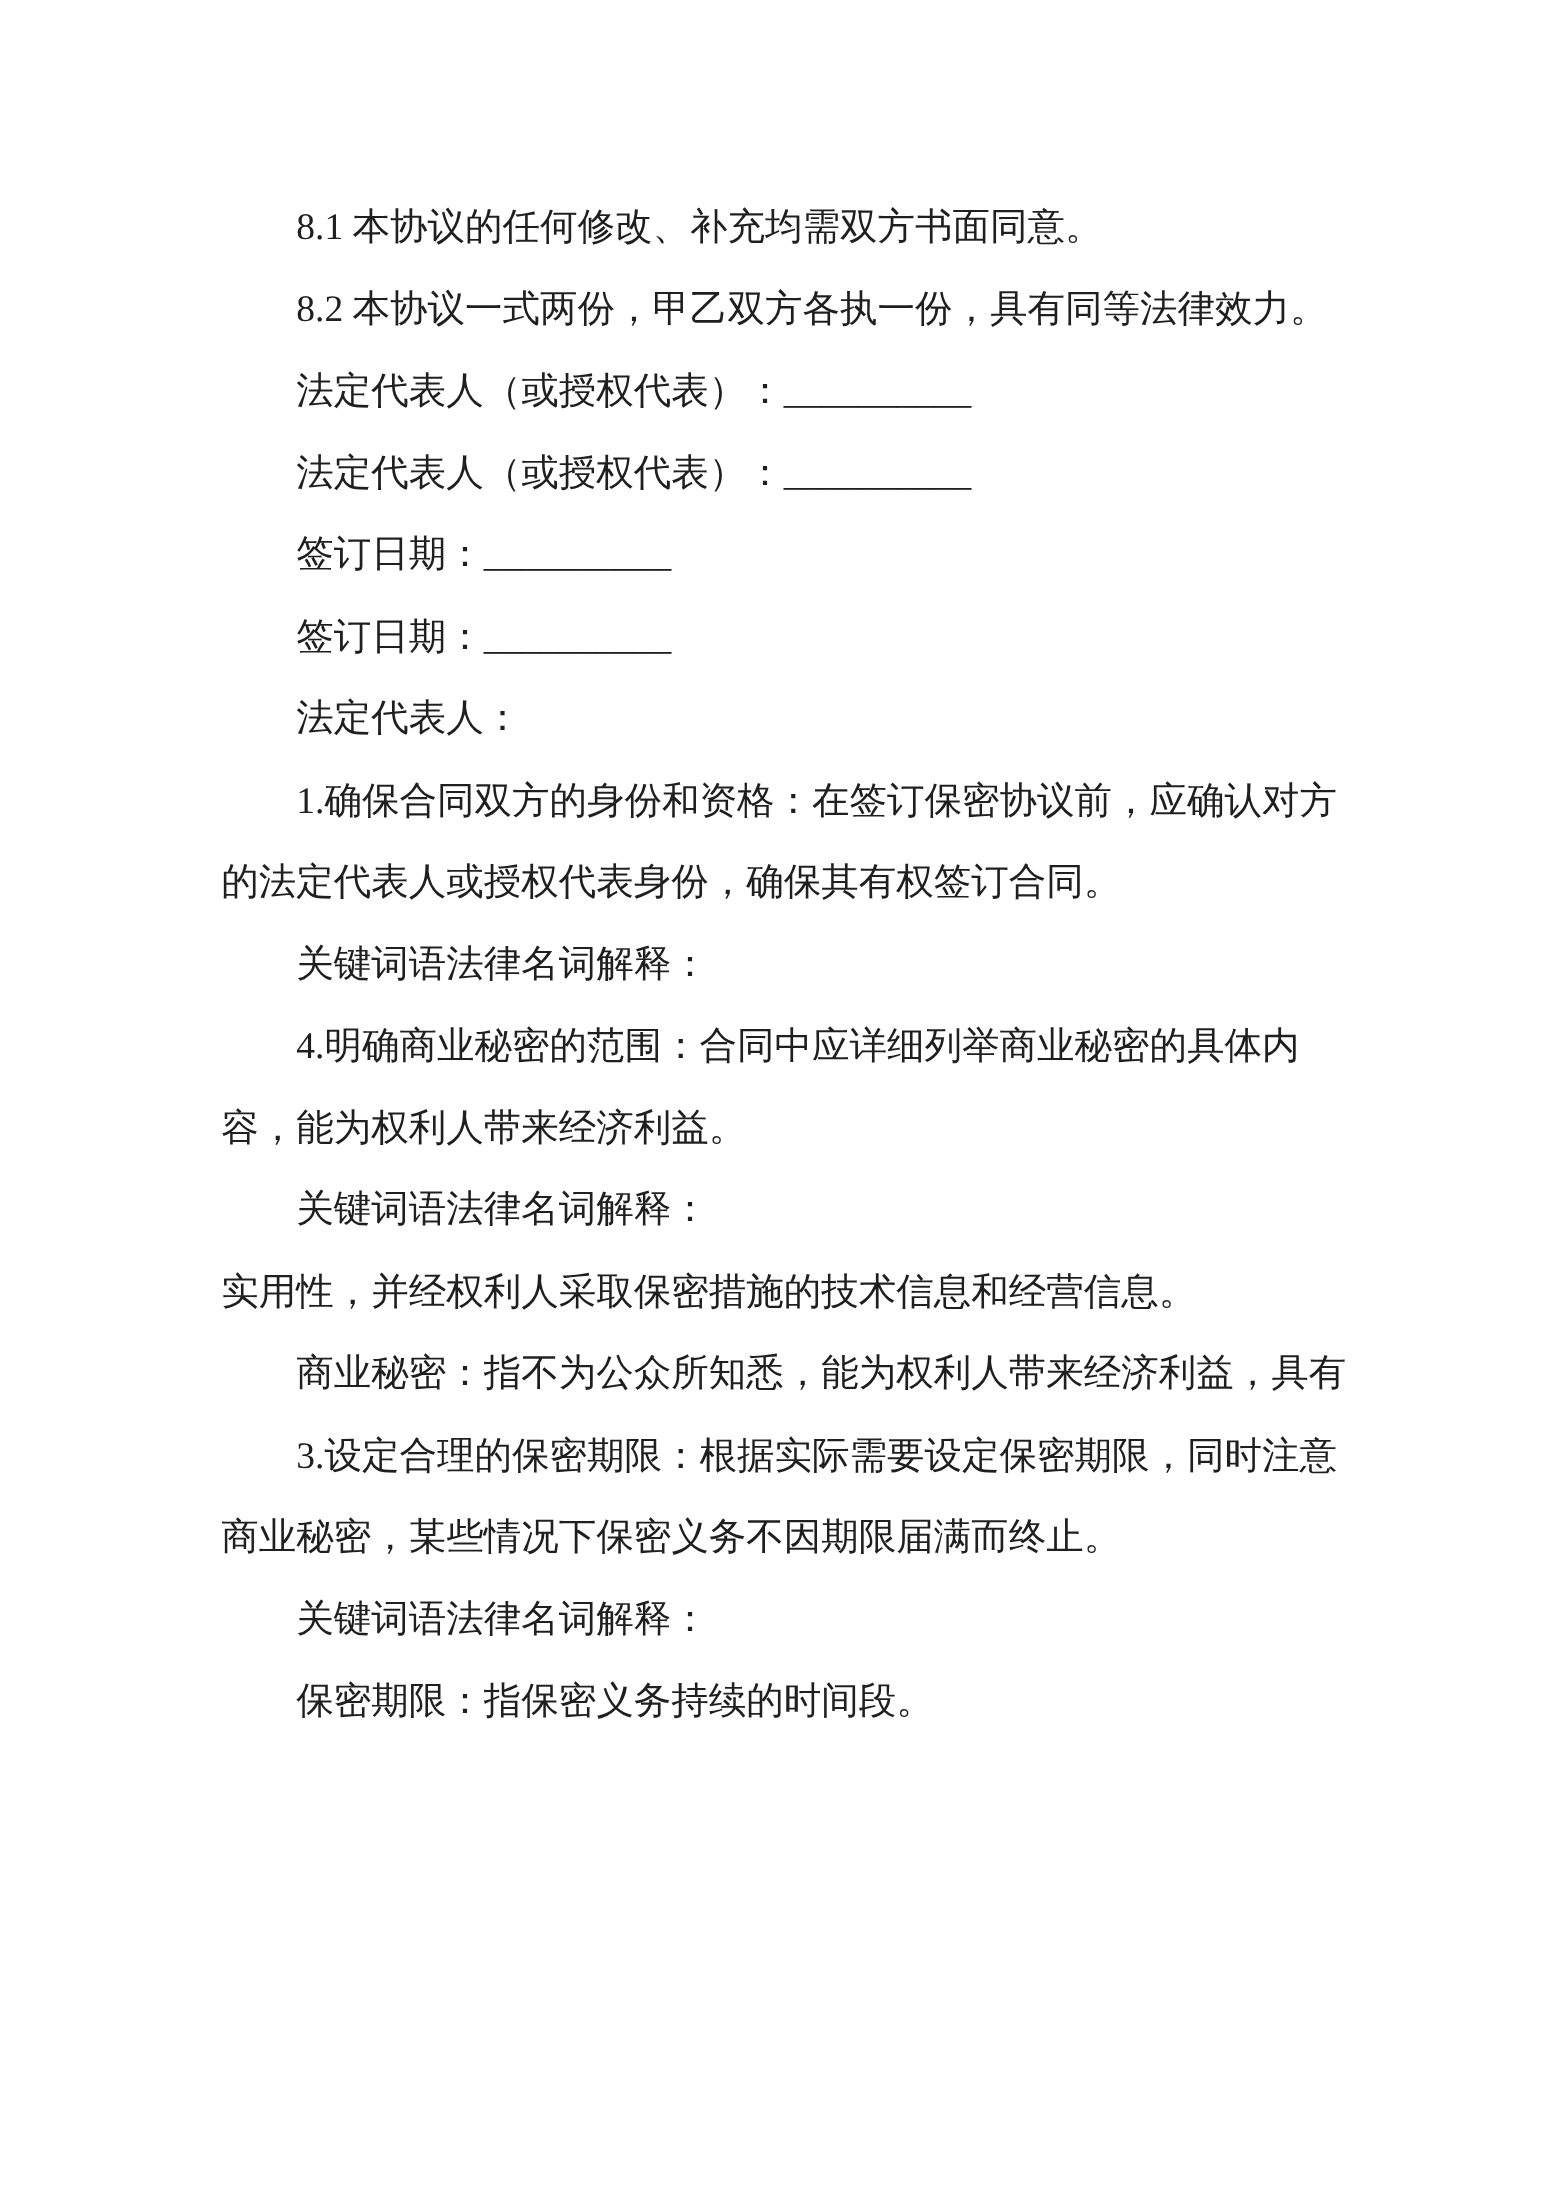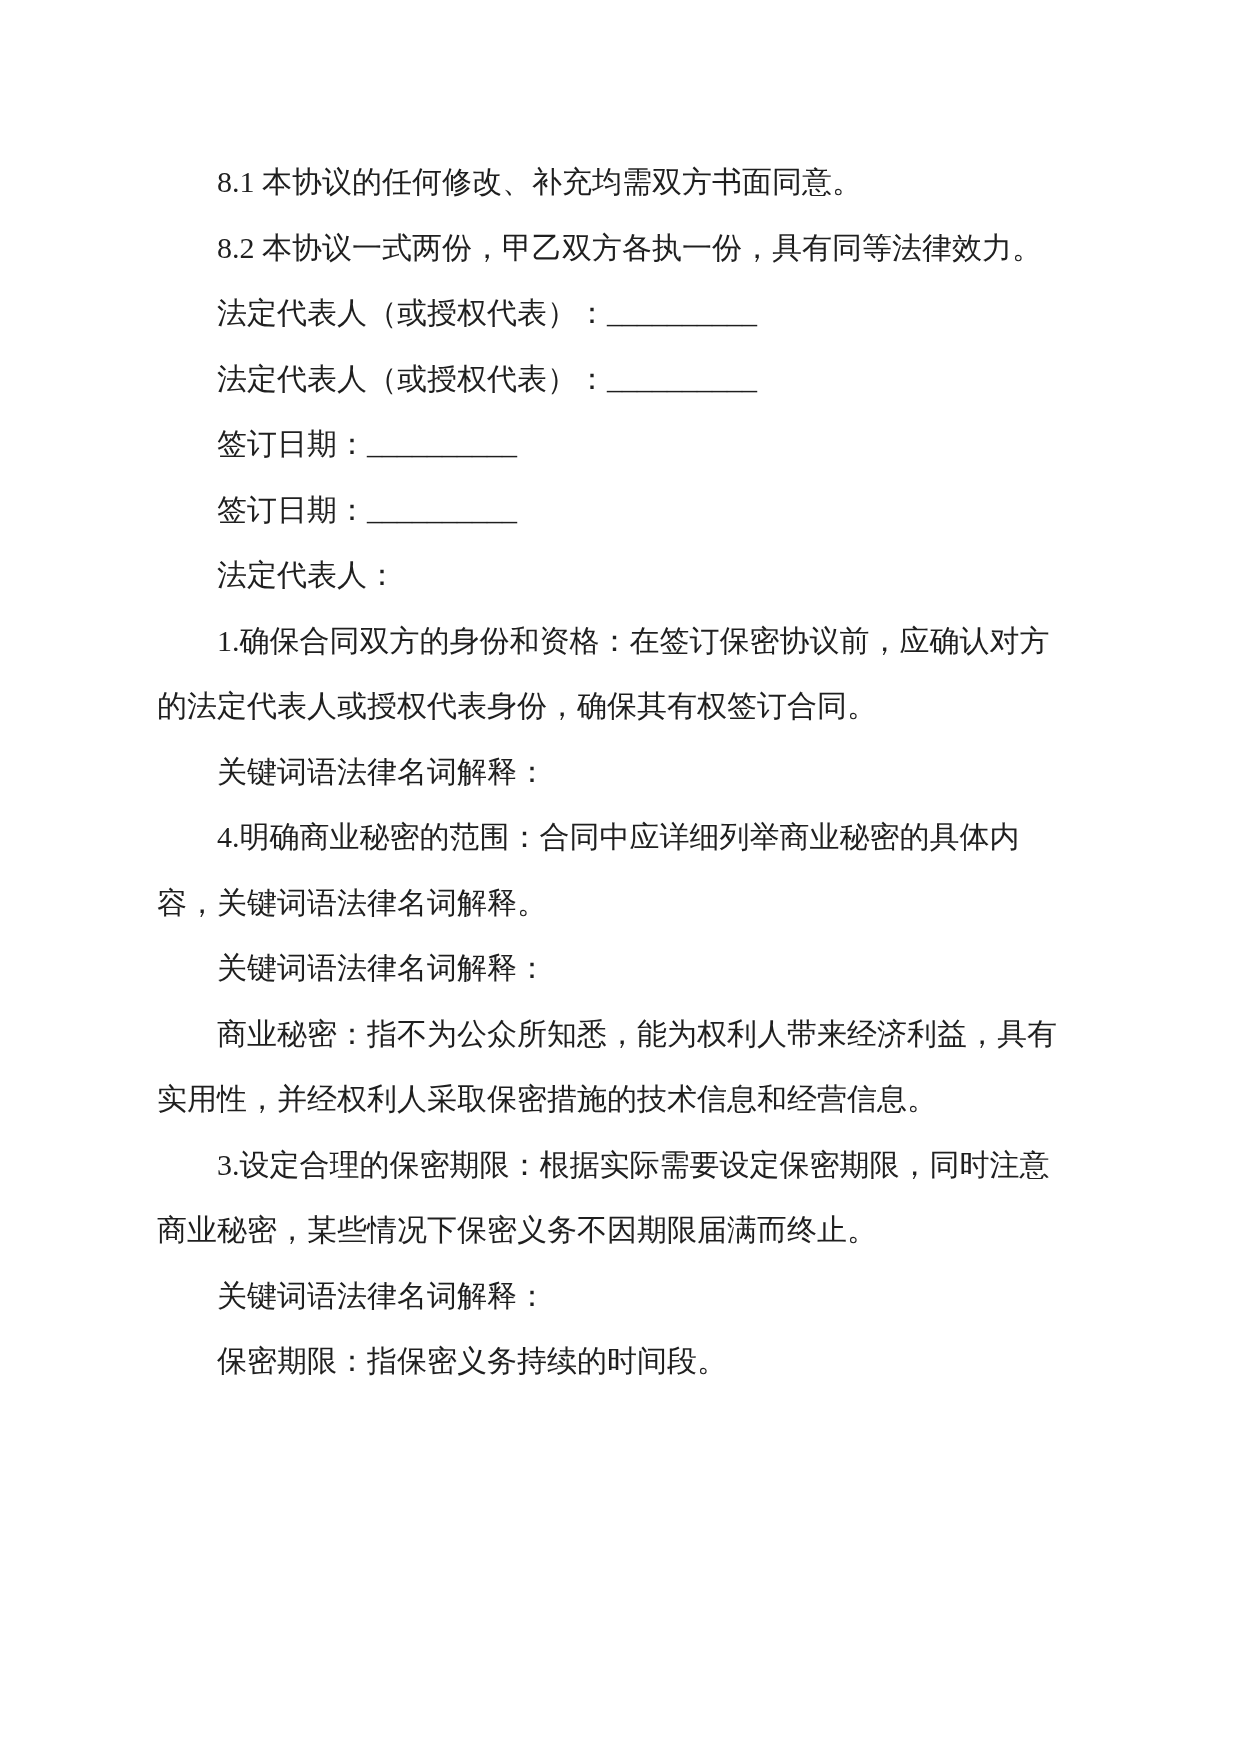--- a/index.html
+++ b/index.html
@@ -14,21 +14,21 @@
     position: relative;
     width: 1240px;
     height: 1753px;
     margin: 0 auto;
     background: #ffffff;
     overflow: hidden;
   }
   .doc-body {
     position: absolute;
     top: 149px;
-    left: 157px;
+    left: 177px;
     width: 902px;
     color: #1f1f1f;
   }
   .line {
     height: 65.5px;
     line-height: 65.5px;
     font-size: 30px;
     white-space: nowrap;
     color: #1f1f1f;
   }
@@ -45,22 +45,22 @@
       <div class="line indent">8.2 本协议一式两份，甲乙双方各执一份，具有同等法律效力。</div>
       <div class="line indent">法定代表人（或授权代表）：__________</div>
       <div class="line indent">法定代表人（或授权代表）：__________</div>
       <div class="line indent">签订日期：__________</div>
       <div class="line indent">签订日期：__________</div>
       <div class="line indent">法定代表人：</div>
       <div class="line indent">1.确保合同双方的身份和资格：在签订保密协议前，应确认对方</div>
       <div class="line">的法定代表人或授权代表身份，确保其有权签订合同。</div>
       <div class="line indent">关键词语法律名词解释：</div>
       <div class="line indent">4.明确商业秘密的范围：合同中应详细列举商业秘密的具体内</div>
-      <div class="line">容，关键词语法律名词解释。</div>
+      <div class="line">容，能为权利人带来经济利益。</div>
       <div class="line indent">关键词语法律名词解释：</div>
+      <div class="line">实用性，并经权利人采取保密措施的技术信息和经营信息。</div>
       <div class="line indent">商业秘密：指不为公众所知悉，能为权利人带来经济利益，具有</div>
-      <div class="line">实用性，并经权利人采取保密措施的技术信息和经营信息。</div>
       <div class="line indent">3.设定合理的保密期限：根据实际需要设定保密期限，同时注意</div>
       <div class="line">商业秘密，某些情况下保密义务不因期限届满而终止。</div>
       <div class="line indent">关键词语法律名词解释：</div>
       <div class="line indent">保密期限：指保密义务持续的时间段。</div>
     </div>
 </div>
 
 </body></html>

